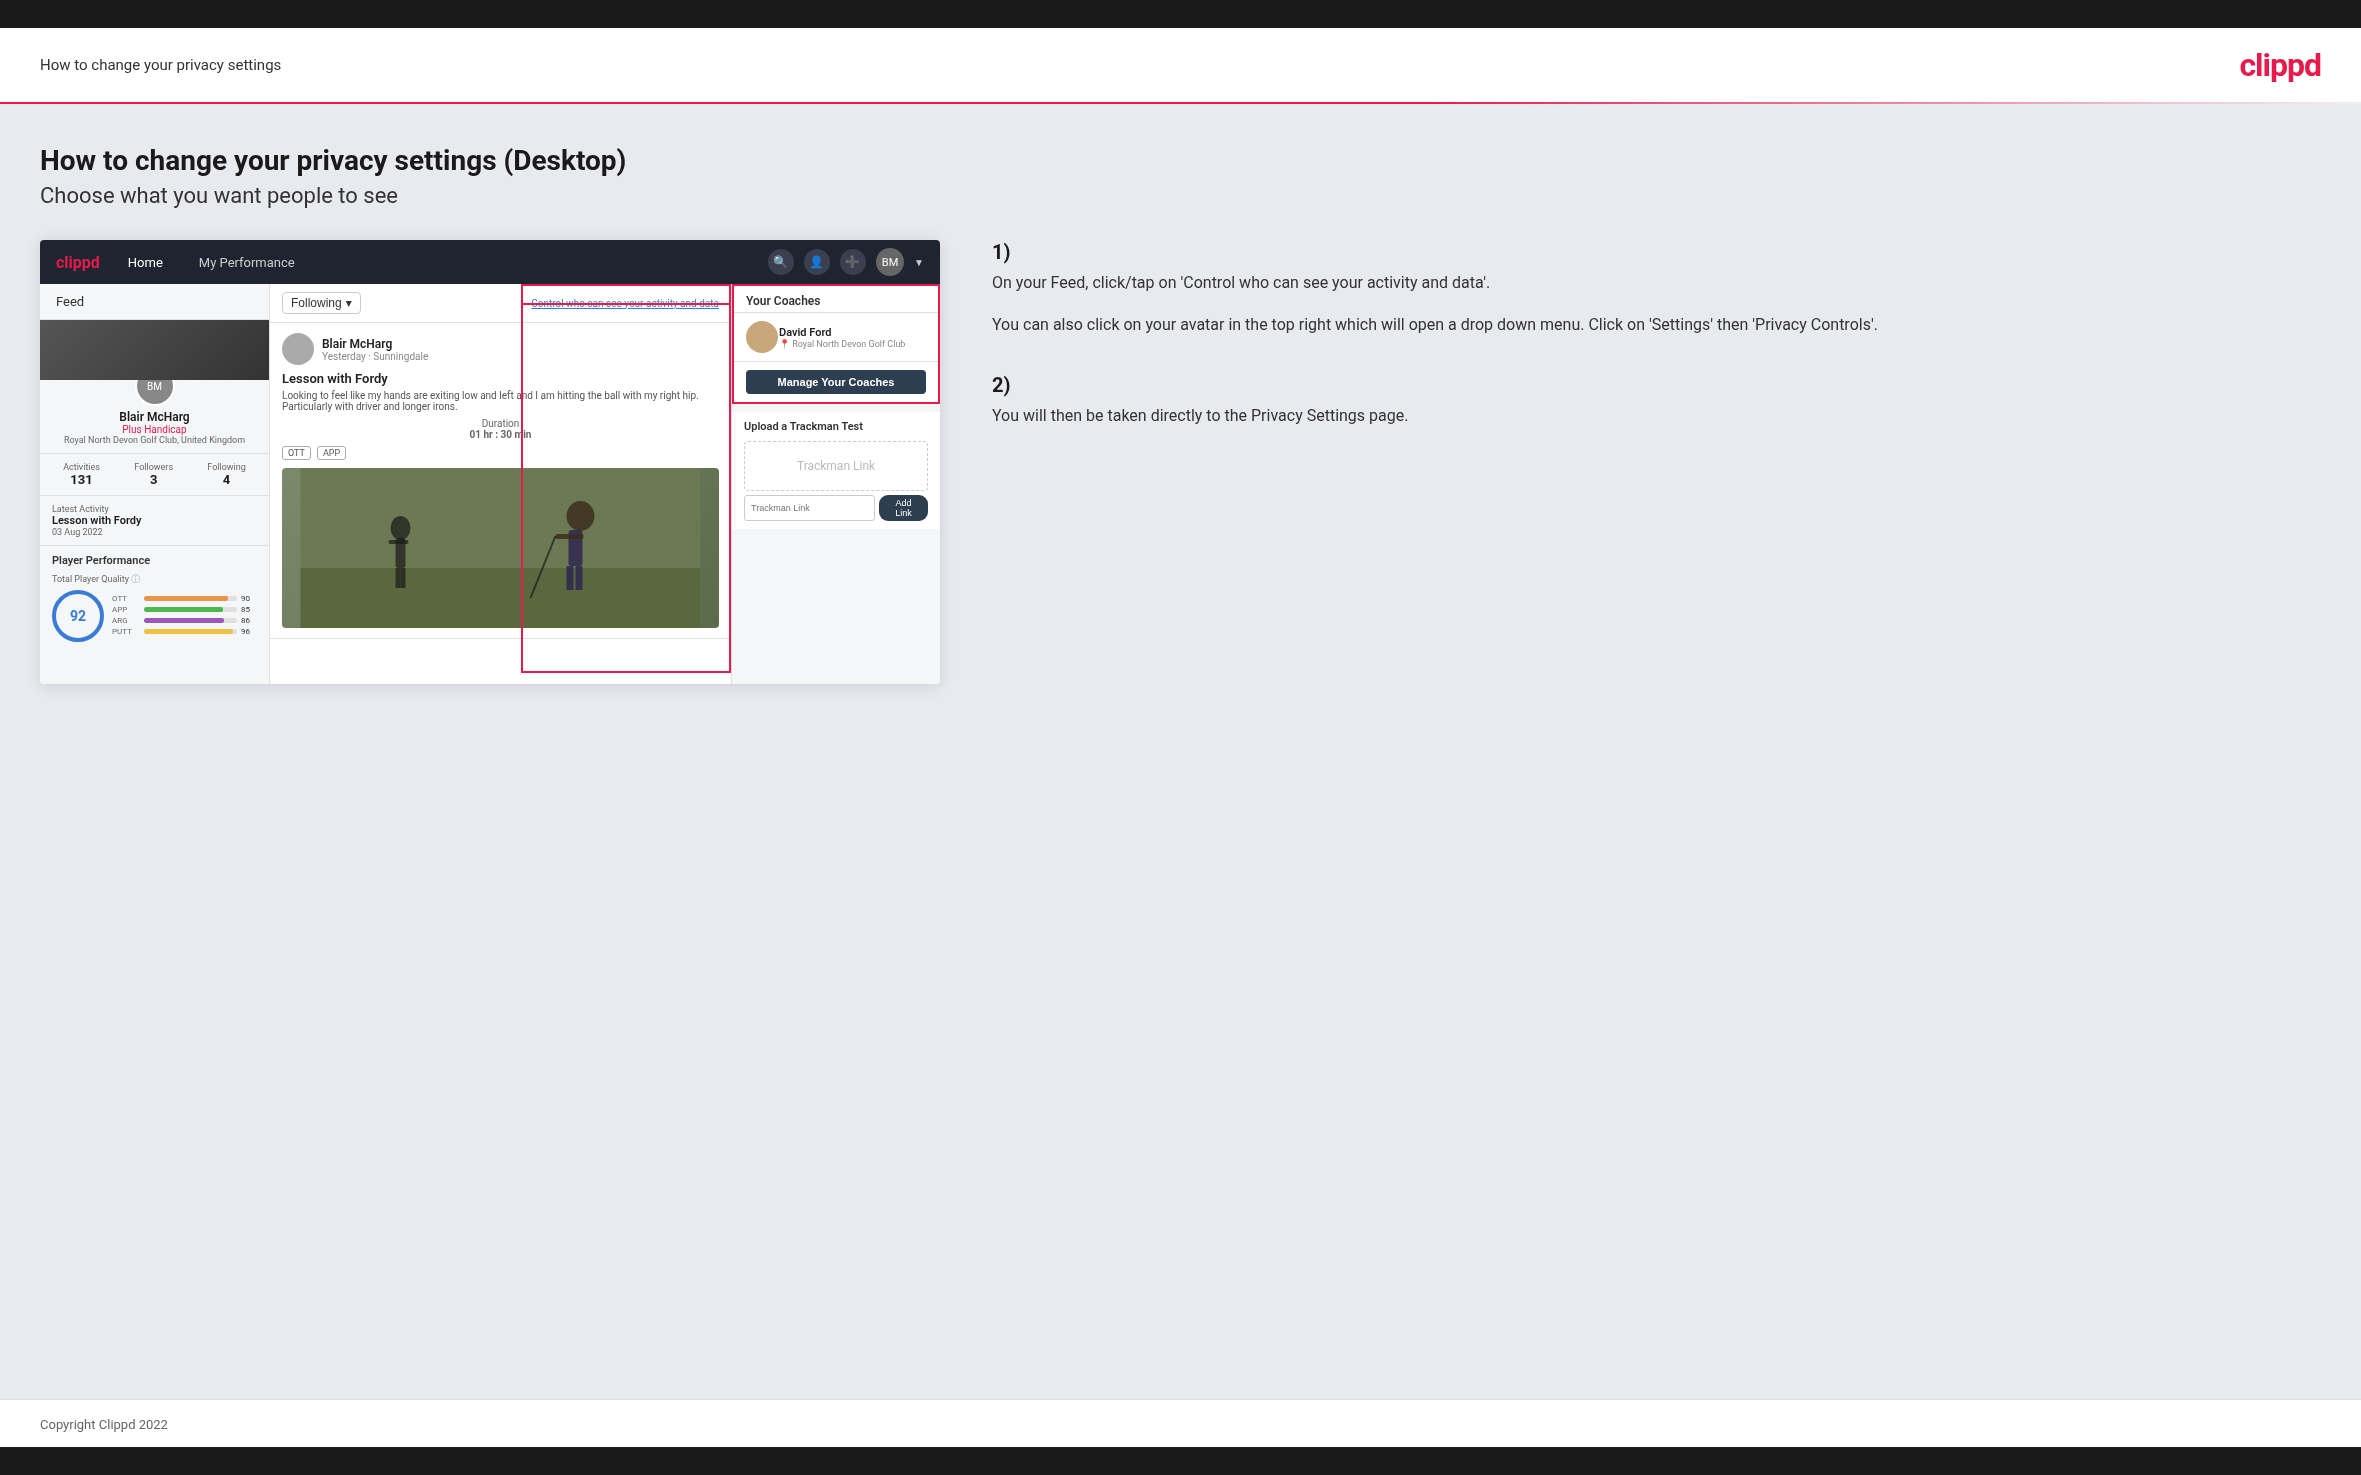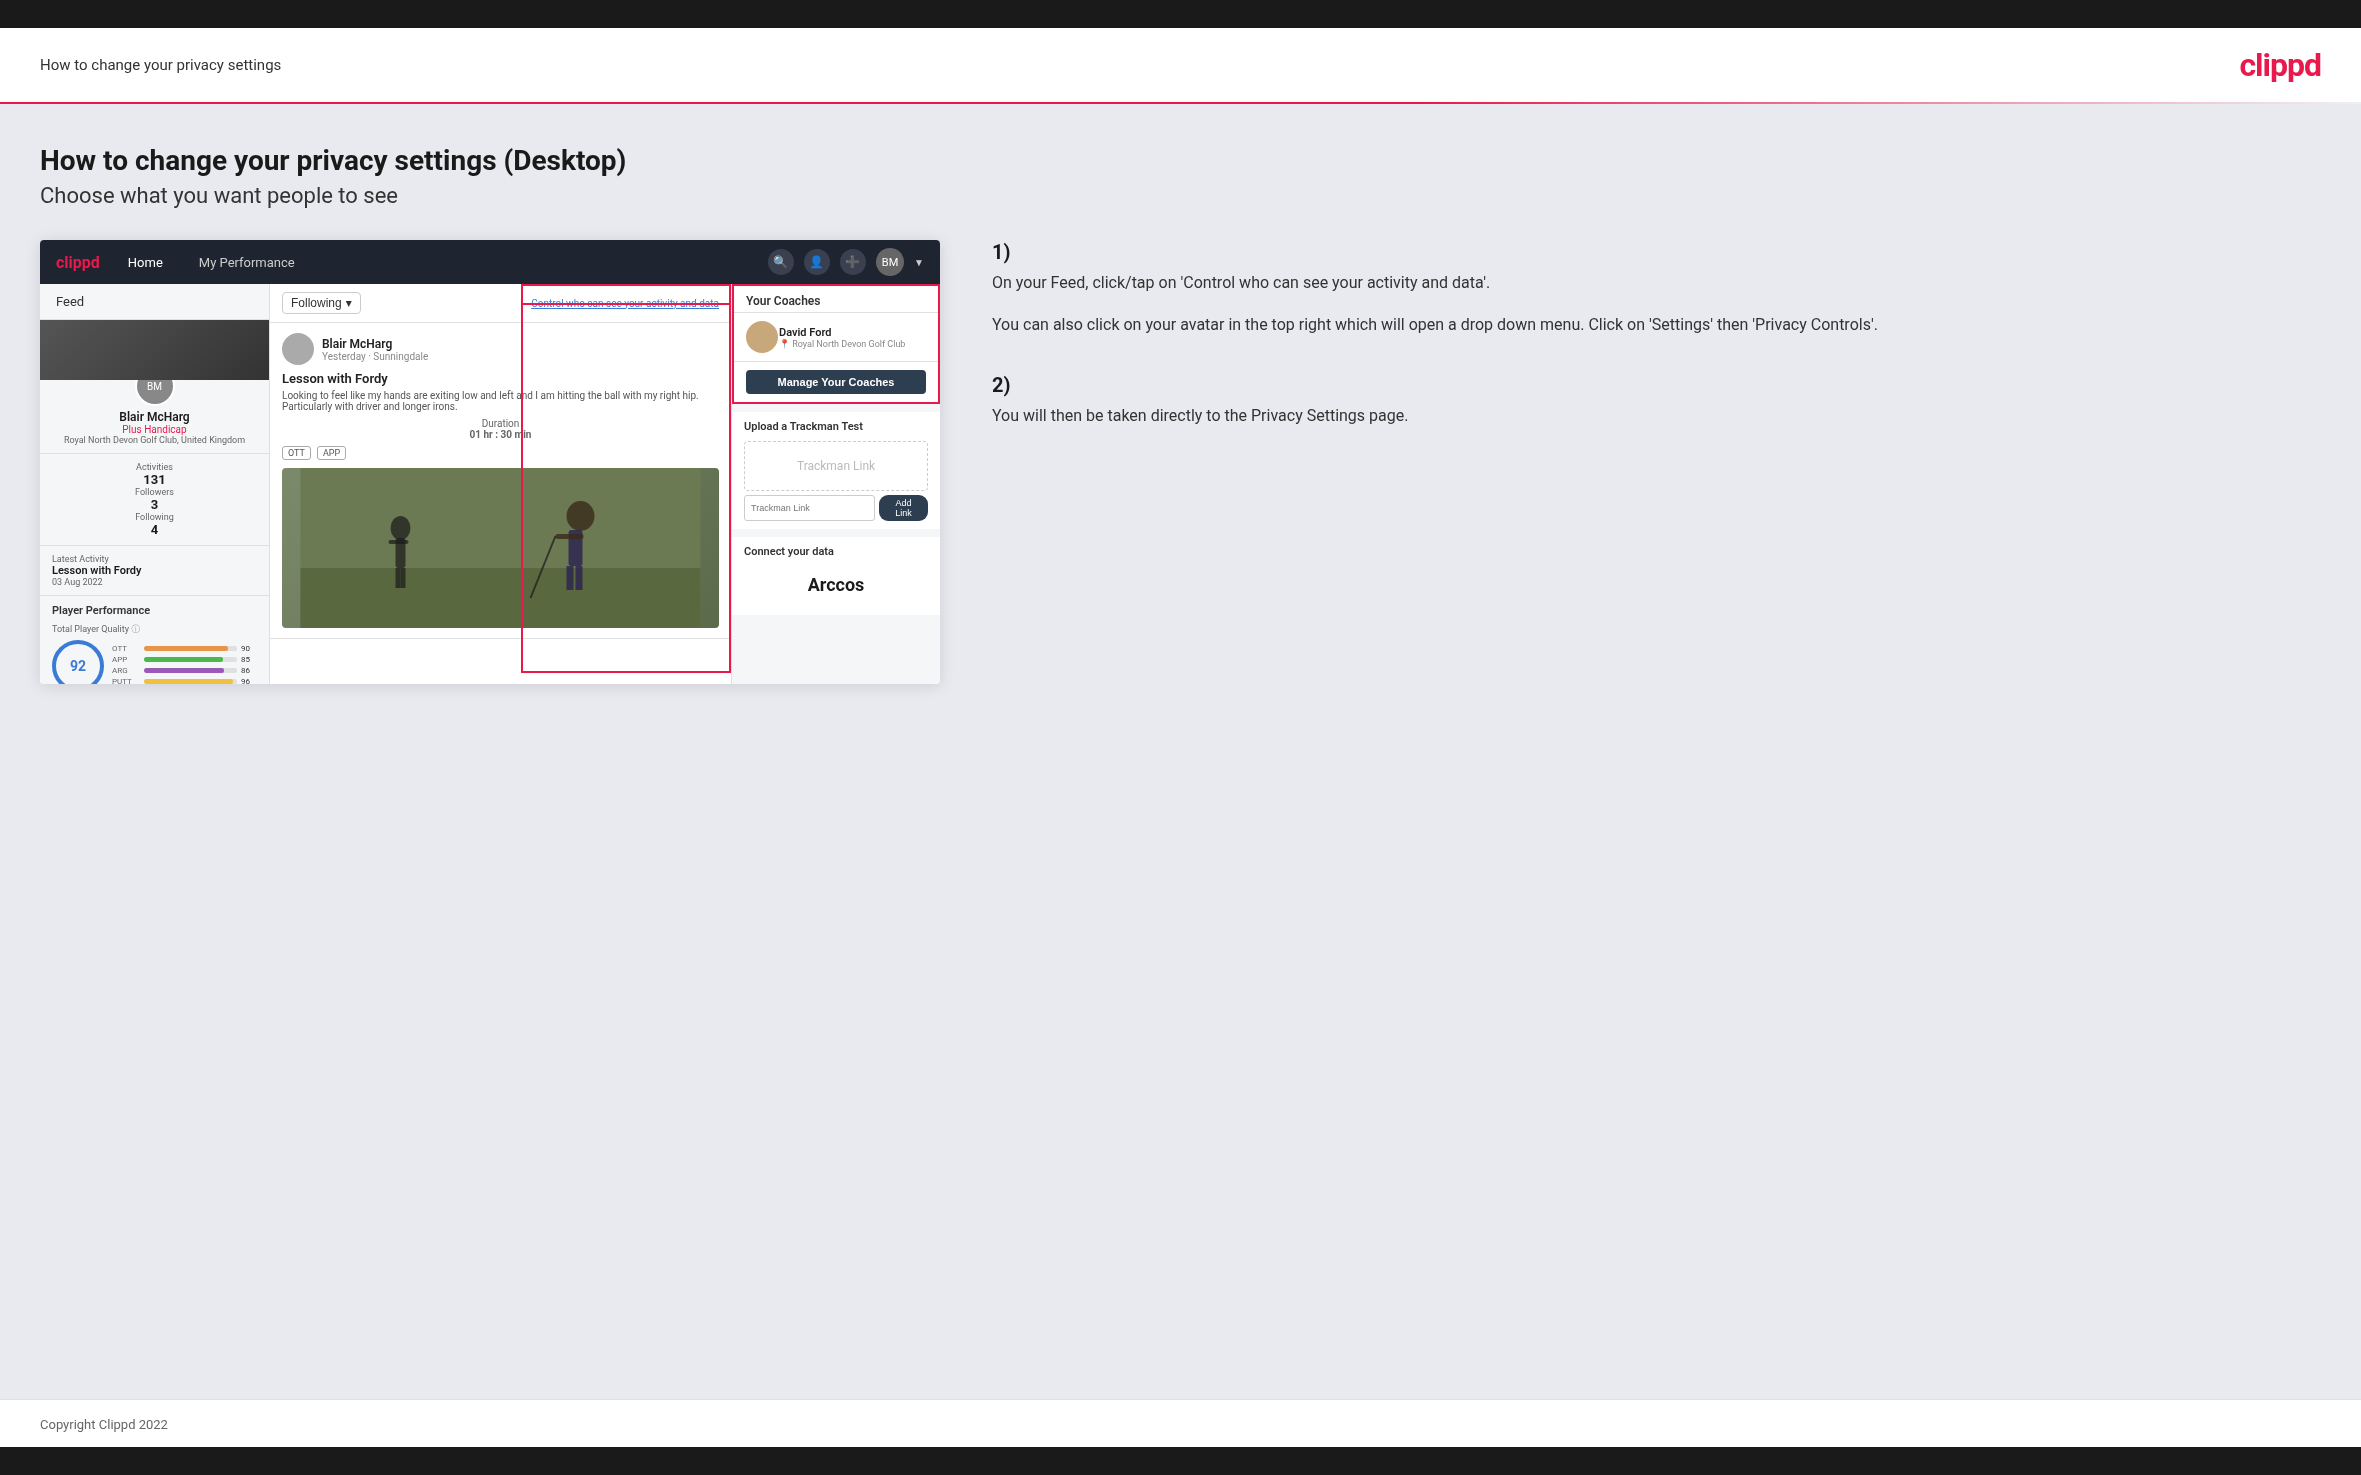--- a/index.html
+++ b/index.html
@@ -191,21 +191,20 @@
       font-size: 9px;
       color: #666;
       text-align: center;
       padding: 0 8px;
     }
     .app-stats-row {
       display: flex;
       justify-content: space-around;
       padding: 8px 6px;
       border-bottom: 1px solid #e0e0e0;
-      flex-direction: column;
     }
     .app-stat {
       display: flex;
       flex-direction: column;
       align-items: center;
     }
     .app-stat-label {
       font-size: 9px;
       color: #666;
     }
@@ -724,24 +723,20 @@
             <div class="app-section-header">Upload a Trackman Test</div>
             <div class="app-trackman-box">
               <span class="app-trackman-placeholder">Trackman Link</span>
             </div>
             <div class="app-trackman-input-row">
               <input class="app-trackman-input" placeholder="Trackman Link" style="">
               <button class="app-add-link-btn">Add Link</button>
             </div>
           </div>
 
-          <div class="app-connect-section">
-            <div class="app-section-header">Connect your data</div>
-            <div class="app-arccos-logo">Arccos</div>
-          </div>
         </div>
 
       </div>
     </div>
 
     <div class="instructions">
       <div class="instruction-item">
         <div class="instruction-num">1)</div>
         <div class="instruction-text" style="margin-bottom:16px;">On your Feed, click/tap on 'Control who can see your activity and data'.</div>
         <div class="instruction-text">You can also click on your avatar in the top right which will open a drop down menu. Click on 'Settings' then 'Privacy Controls'.</div>

